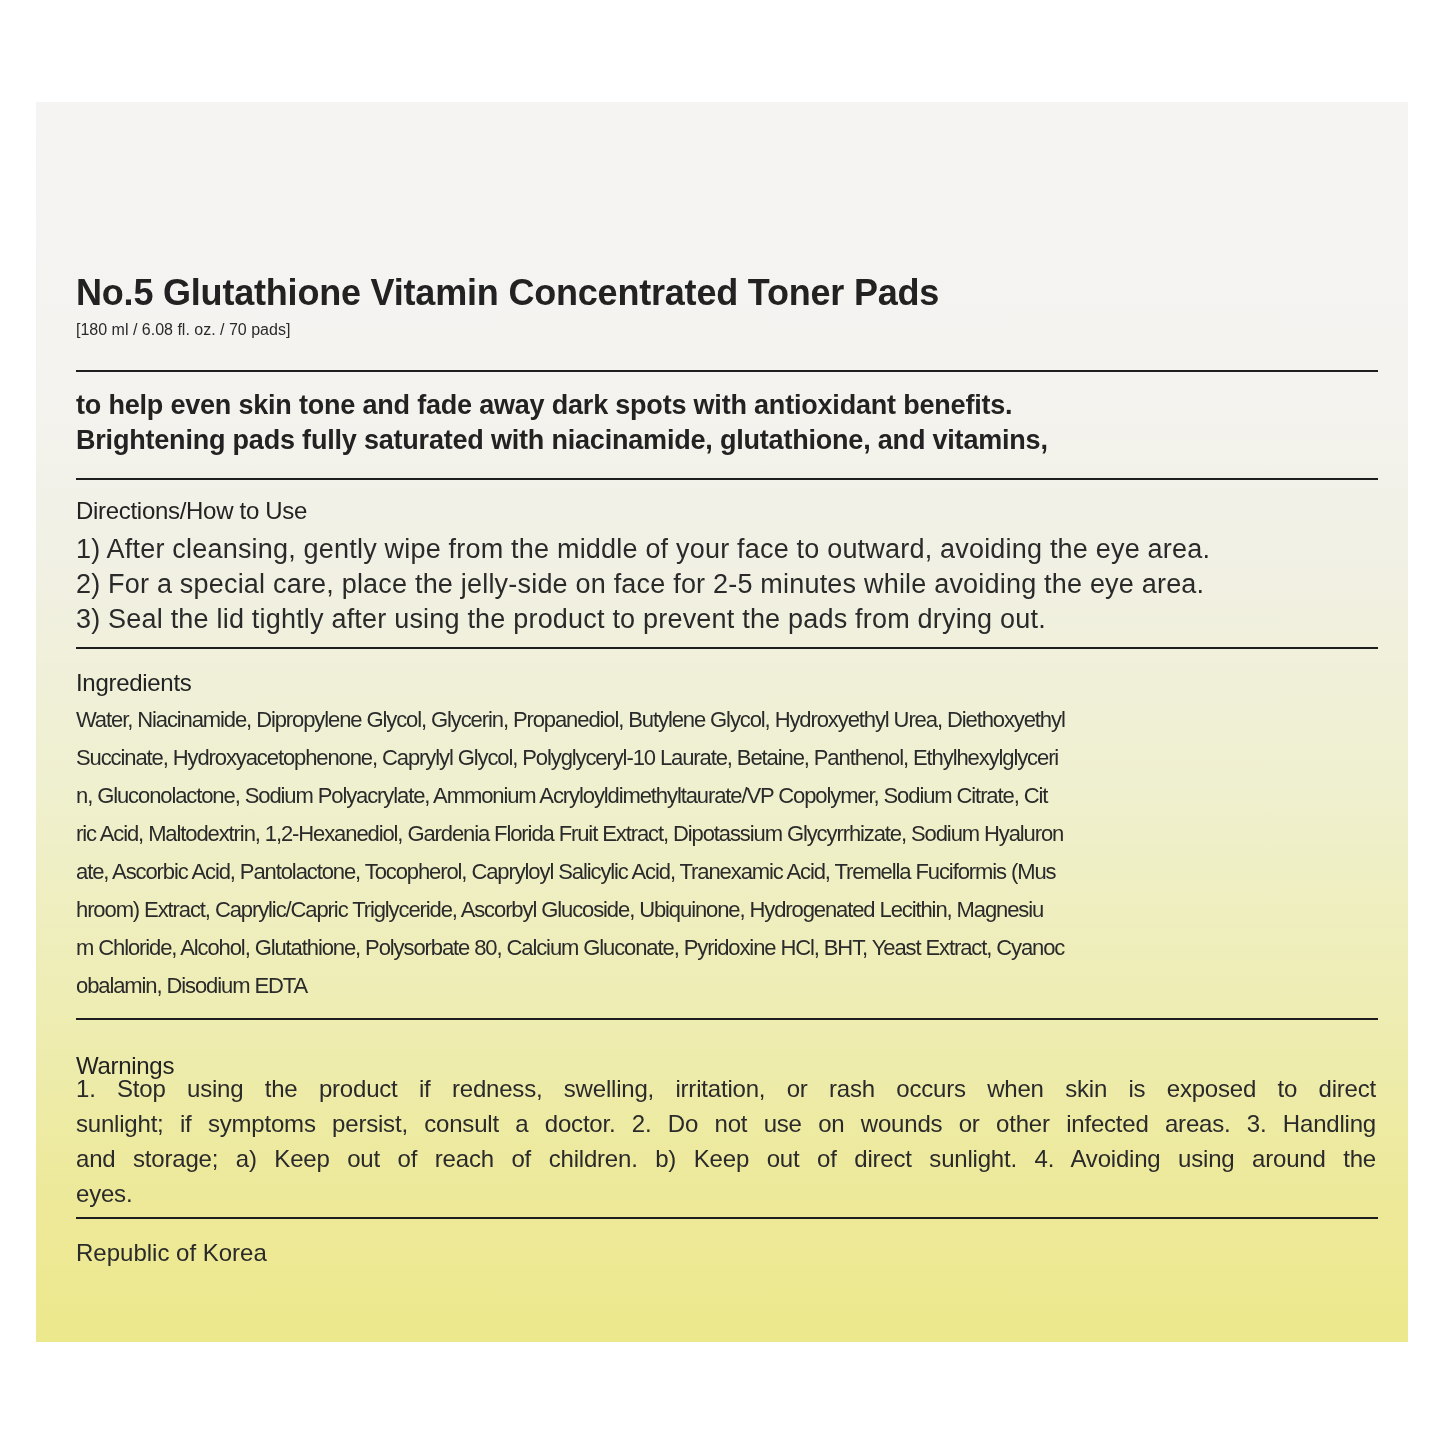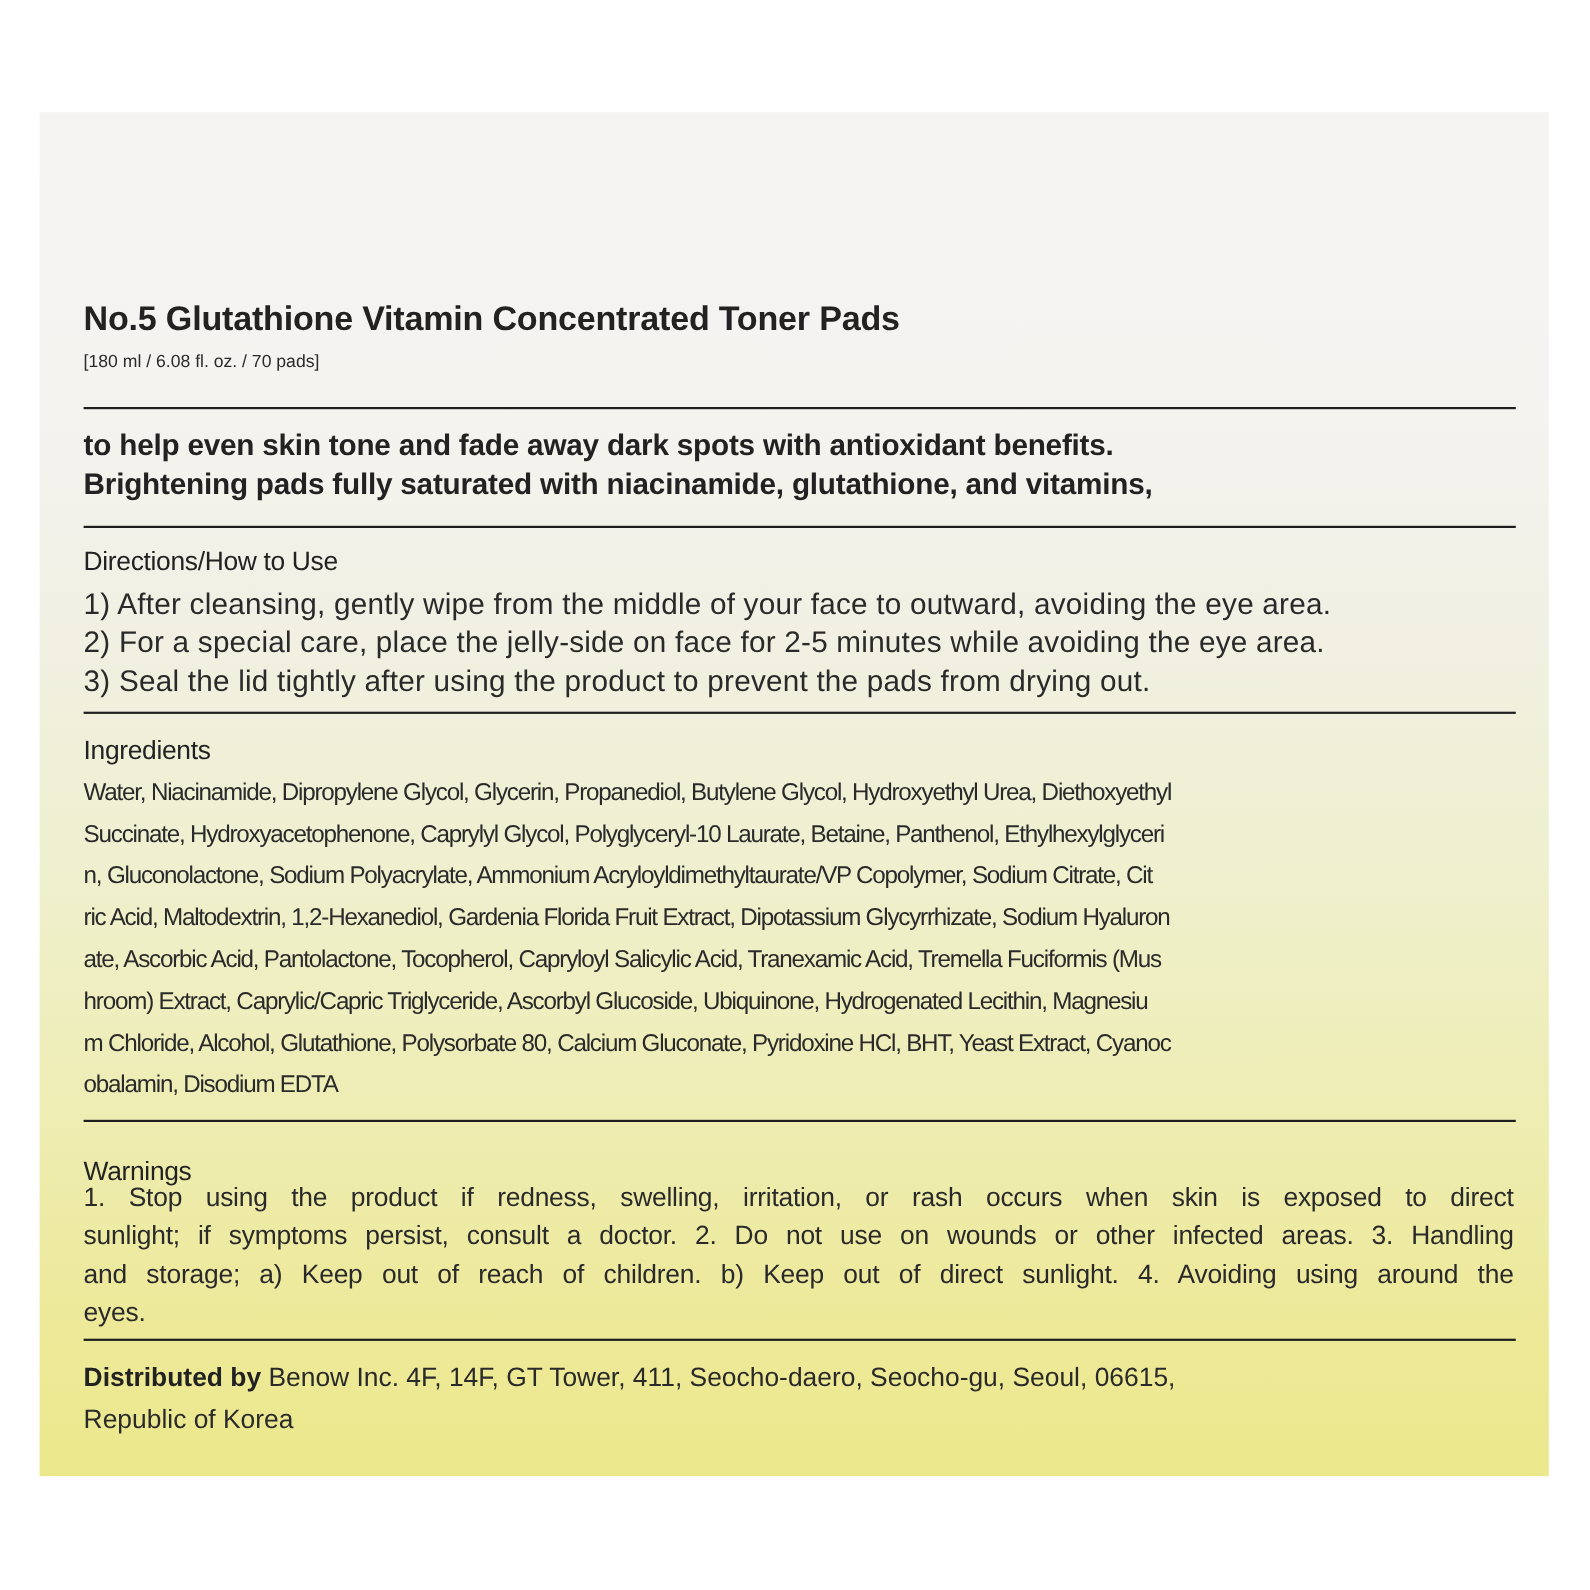--- a/index.html
+++ b/index.html
@@ -1,21 +1,21 @@
 <!DOCTYPE html>
 <html><head>
   <meta charset="utf-8">
   <style>
     html, body { margin:0; padding:0; }
     body { width:1445px; height:1445px; background:#ffffff; position:relative; overflow:hidden;
            font-family:"Liberation Sans", sans-serif; color:#1f1f1f; }
     .panel { position:absolute; left:36px; top:102px; width:1372px; height:1240px;
              background:linear-gradient(to bottom, #f6f4f3 0%, #f4f3f0 22%, #f1f0e3 38%, #eff0cf 55%, #eeedb5 72%, #ede99a 88%, #ece88c 100%); }
     .content { position:absolute; left:40px; top:0; width:1302px; }
-    .title { position:absolute; top:170px; left:0; font-size:31px; font-weight:bold; letter-spacing:-0.2px; color:#222; white-space:nowrap; }
+    .title { position:absolute; top:170px; left:0; font-size:36px; font-weight:bold; letter-spacing:-0.2px; color:#222; white-space:nowrap; }
     .size { position:absolute; top:219px; left:0; font-size:16px; color:#2a2a2a; white-space:nowrap; }
     .rule { position:absolute; left:0; width:1302px; height:2px; background:#1e1e1e; }
     .tagline { position:absolute; top:286px; left:0; font-size:27px; font-weight:bold; line-height:35px; color:#222; white-space:nowrap; letter-spacing:-0.2px; }
     .sec-head { position:absolute; left:0; font-size:24px; font-weight:normal; color:#222; white-space:nowrap; letter-spacing:-0.3px; }
     .dir-line { position:absolute; left:0; font-size:27px; color:#2a2a2a; white-space:nowrap; letter-spacing:0.2px;text-align:right; }
     .ing-line { position:absolute; left:0; font-size:22px; color:#2a2a2a; white-space:nowrap; letter-spacing:-1.1px; }
     .warn-line { position:absolute; left:0; width:1300px; font-size:24px; color:#2a2a2a; white-space:nowrap; letter-spacing:-0.2px; }
     .warn-line.justify { text-align:justify; text-align-last:justify; white-space:normal; }
     .dist { position:absolute; top:1132px; left:0; font-size:24px; color:#2a2a2a; line-height:38px; white-space:nowrap; }
     .dist b { color:#222; }
@@ -54,18 +54,17 @@
     <div class="rule" style="top:916px"></div>
 
     <div class="sec-head" style="top:950px">Warnings</div>
     <div class="warn-line justify" style="top:973px">1. Stop using the product if redness, swelling, irritation, or rash occurs when skin is exposed to direct</div>
     <div class="warn-line justify" style="top:1008px">sunlight; if symptoms persist, consult a doctor. 2. Do not use on wounds or other infected areas. 3. Handling</div>
     <div class="warn-line justify" style="top:1043px">and storage; a) Keep out of reach of children. b) Keep out of direct sunlight. 4. Avoiding using around the</div>
     <div class="warn-line" style="top:1078px">eyes.</div>
     <div class="rule" style="top:1115px"></div>
 
     <div class="dist">
-      <div><b>Distributed by</b><span> Benow Inc. 4F, 14F, GT Tower, 411, Seocho-daero, Seocho-gu, Seoul, 06615,</span></div>
       <div>Republic of Korea</div>
     </div>
 
   </div>
 </div>
 
 </body></html>

